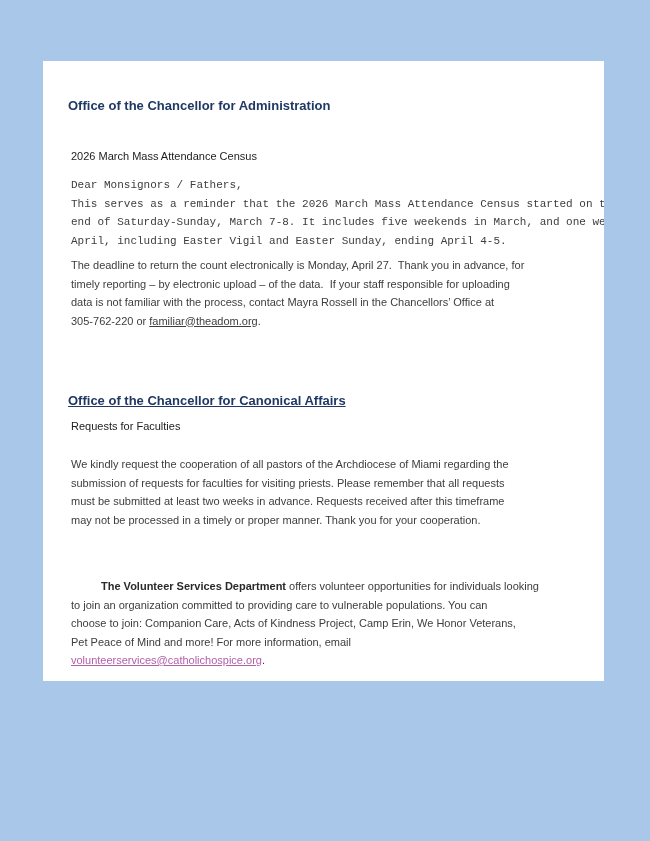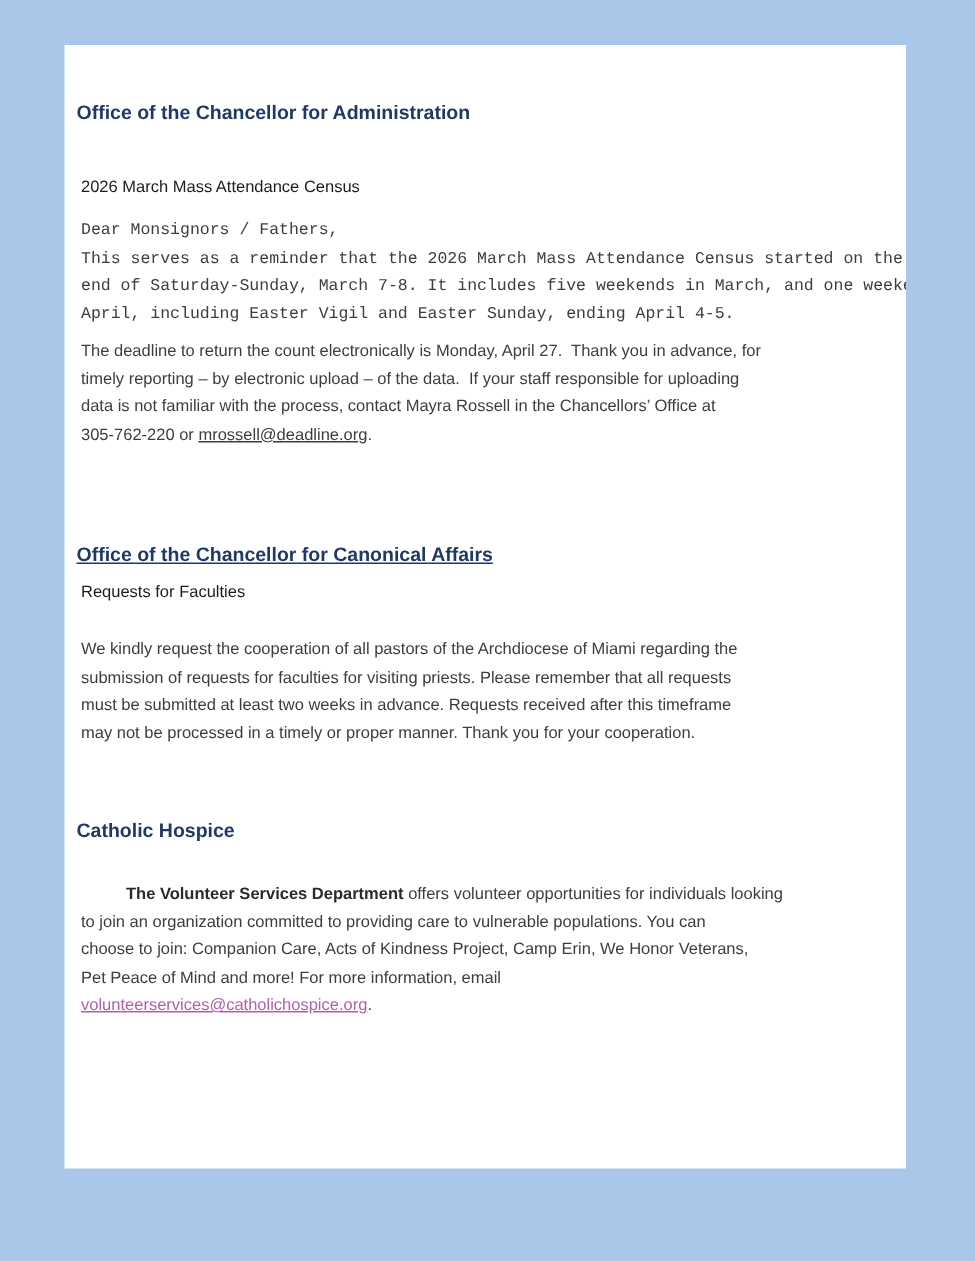--- a/index.html
+++ b/index.html
@@ -10,26 +10,26 @@
   .page {
     position: relative;
     width: 650px;
     height: 841px;
     background: #a9c7e8;
     overflow: hidden;
   }
   .card {
     position: absolute;
     left: 43px;
-    top: 30px;
+    top: 61px;
     width: 561px;
-    height: 749px;
+    height: 620px;
     background: #ffffff;
     box-sizing: border-box;
-    padding: 37px 12px 0 8px;
+    padding: 37px 12px 0 25px;
     overflow: hidden;
   }
   .h-section {
     font-weight: 700;
     font-size: 13px;
     line-height: 15px;
     color: #1f3864;
     margin: 0;
     white-space: pre;
   }
@@ -77,34 +77,33 @@
     <section>
       <h2 class="h-section mb36">Office of the Chancellor for Administration</h2>
       <h3 class="h-article mb12">2026 March Mass Attendance Census</h3>
       <p class="para mb6">Dear Monsignors / Fathers,
 This serves as a reminder that the 2026 March Mass Attendance Census started on the week-
 end of Saturday-Sunday, March 7-8. It includes five weekends in March, and one weekend in
 April, including Easter Vigil and Easter Sunday, ending April 4-5.</p>
       <p class="para mb63"><span>The deadline to return the count electronically is Monday, April 27.  Thank you in advance, for
 timely reporting – by electronic upload – of the data.  If your staff responsible for uploading
 data is not familiar with the process, contact Mayra Rossell in the Chancellors’ Office at
-305-762-220 or </span><a class="email-link">mrossell@deadline.org</a><span>.</span></p>
+305-762-220 or </span><a class="email-link">familiar@theadom.org</a><span>.</span></p>
     </section>
 
     <section>
       <h2 class="h-section mb22">Office of the Chancellor for Canonical Affairs</h2>
       <h3 class="h-article mb21">Requests for Faculties</h3>
       <p class="para mb64">We kindly request the cooperation of all pastors of the Archdiocese of Miami regarding the
 submission of requests for faculties for visiting priests. Please remember that all requests
 must be submitted at least two weeks in advance. Requests received after this timeframe
 may not be processed in a timely or proper manner. Thank you for your cooperation.</p>
     </section>
 
     <section>
-      <h2 class="h-section mb26">Catholic Hospice</h2>
       <p class="para"><span class="bold-lead">The Volunteer Services Department</span><span> offers volunteer opportunities for individuals looking
 to join an organization committed to providing care to vulnerable populations. You can
 choose to join: Companion Care, Acts of Kindness Project, Camp Erin, We Honor Veterans,
 Pet Peace of Mind and more! For more information, email
 </span><a class="pink-link">volunteerservices@catholichospice.org</a><span>.</span></p>
     </section>
 
   </div>
 </div>
 

